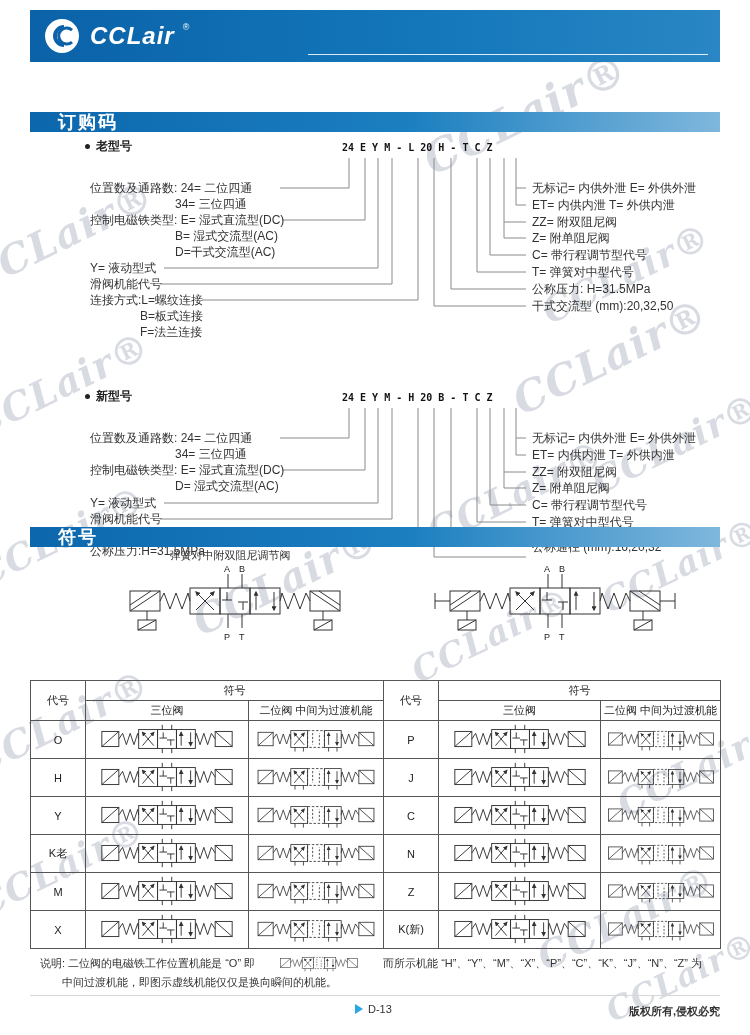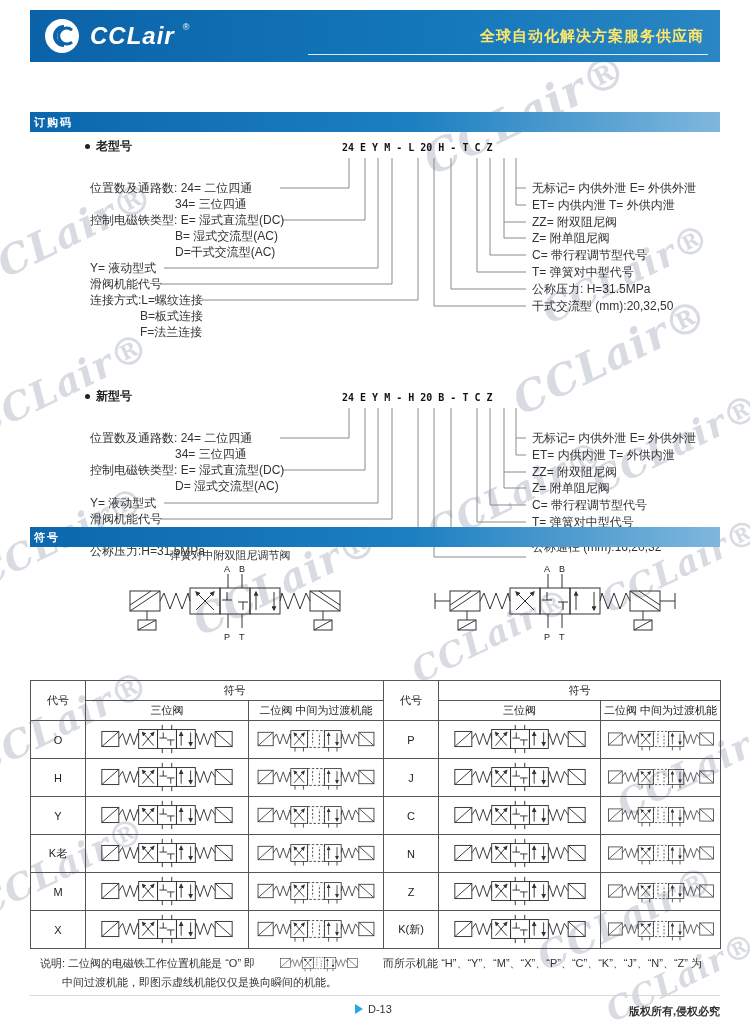--- a/index.html
+++ b/index.html
@@ -12,21 +12,21 @@
   .hdr{position:absolute;left:30px;top:10px;width:690px;height:52px;
        background:linear-gradient(90deg,#0b62a8,#1478bb 60%,#2a86c4);}
   .hdr-logo{position:absolute;left:12px;top:6px;display:flex;align-items:center;gap:8px;}
   .hdr-logo-text{color:#fff;font-size:24px;font-style:italic;font-weight:bold;letter-spacing:1px;}
   .hdr-logo-reg{color:#fff;font-size:9px;vertical-align:super;position:relative;top:-9px;}
   .hdr-tag{position:absolute;right:16px;top:17px;font-size:15px;font-weight:bold;color:#ffe66b;letter-spacing:1px;}
   .hdr-rule{position:absolute;right:12px;top:44px;width:400px;height:1px;background:rgba(255,255,255,0.85);}
   
   .bar{position:absolute;left:30px;width:690px;height:20px;
        background:linear-gradient(90deg,#0c67ad,#1b7fc0 55%,#7fb7dd);
-       color:#fff;font-size:11px;font-weight:bold;line-height:20px;padding-left:4px;box-sizing:border-box;letter-spacing:2px;}
+       color:#fff;font-size:18px;font-weight:bold;line-height:20px;padding-left:28px;box-sizing:border-box;letter-spacing:2px;}
   
   .model-block{position:absolute;left:30px;width:690px;}
   .model-title{position:absolute;left:66px;top:0;font-size:12px;font-weight:bold;color:#222;}
   .bullet{position:absolute;left:55px;top:6px;width:5px;height:5px;border-radius:50%;background:#222;}
   .code{position:absolute;left:312px;top:4px;font-family:"DejaVu Sans Mono","Liberation Mono",monospace;
         font-size:10px;font-weight:bold;white-space:pre;color:#111;}
   .lines{position:absolute;left:0;top:0;pointer-events:none;}
   .lines path{fill:none;stroke:#8a8a8a;stroke-width:1;}
   .lbl{position:absolute;font-size:12px;line-height:14px;height:14px;white-space:nowrap;color:#333;}
   
@@ -164,21 +164,20 @@
     <div class="hdr">
       <div class="hdr-logo">
         <svg width="40" height="40" viewBox="0 0 40 40">
           <circle cx="20" cy="20" r="17" fill="#ffffff"></circle>
           <path d="M22,11 A9,9 0 1 0 22,29" fill="none" stroke="#0b62a8" stroke-width="4"></path>
           <path d="M30,14 A8,8 0 1 0 30,26" fill="none" stroke="#0b62a8" stroke-width="3"></path>
         </svg>
         <span class="hdr-logo-text">CCLair</span>
         <span class="hdr-logo-reg">®</span>
       </div>
-      <div class="hdr-tag">全球自动化解决方案服务供应商</div>
       <div class="hdr-rule"></div>
     </div>
 
     <div class="bar" style="top:112px;">订购码</div>
 
     <div class="model-block" style="top:138px;height:205px;">
       <span class="bullet"></span>
       <div class="model-title">老型号</div>
       <div class="code">24 E Y M - L 20 H - T C Z</div>
       <svg class="lines" width="690" height="205">

